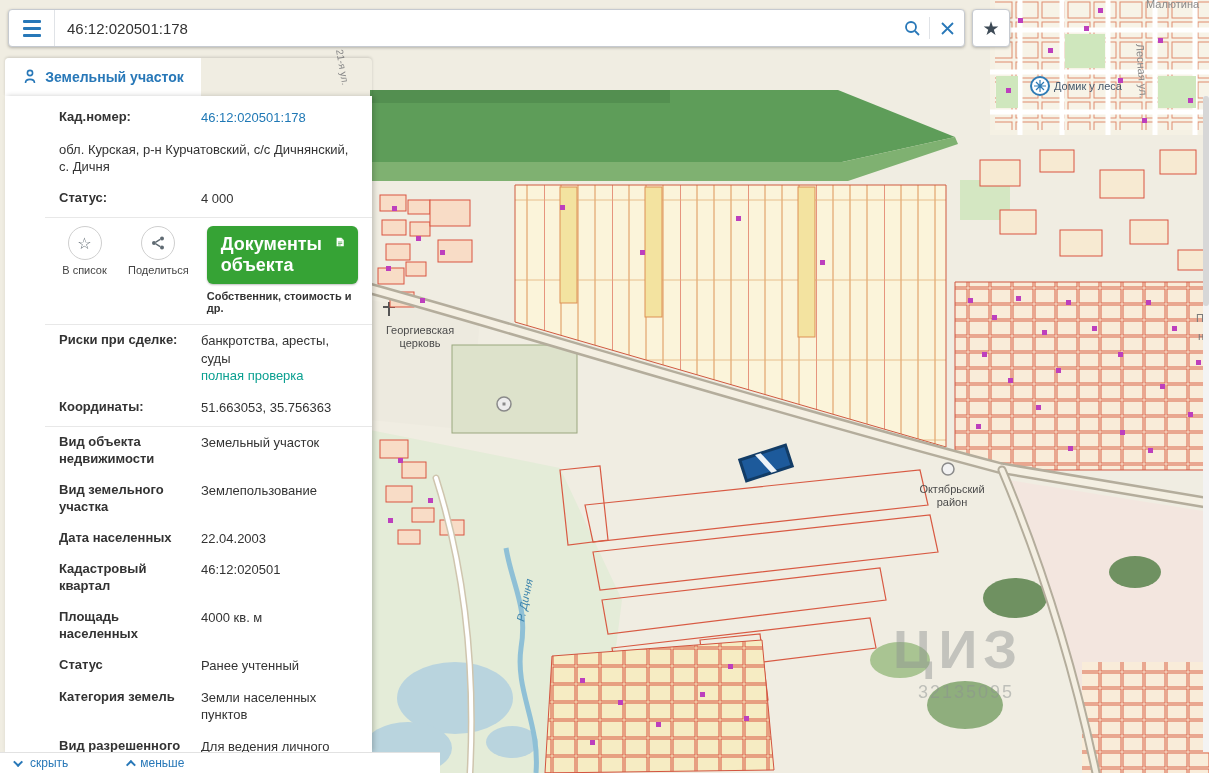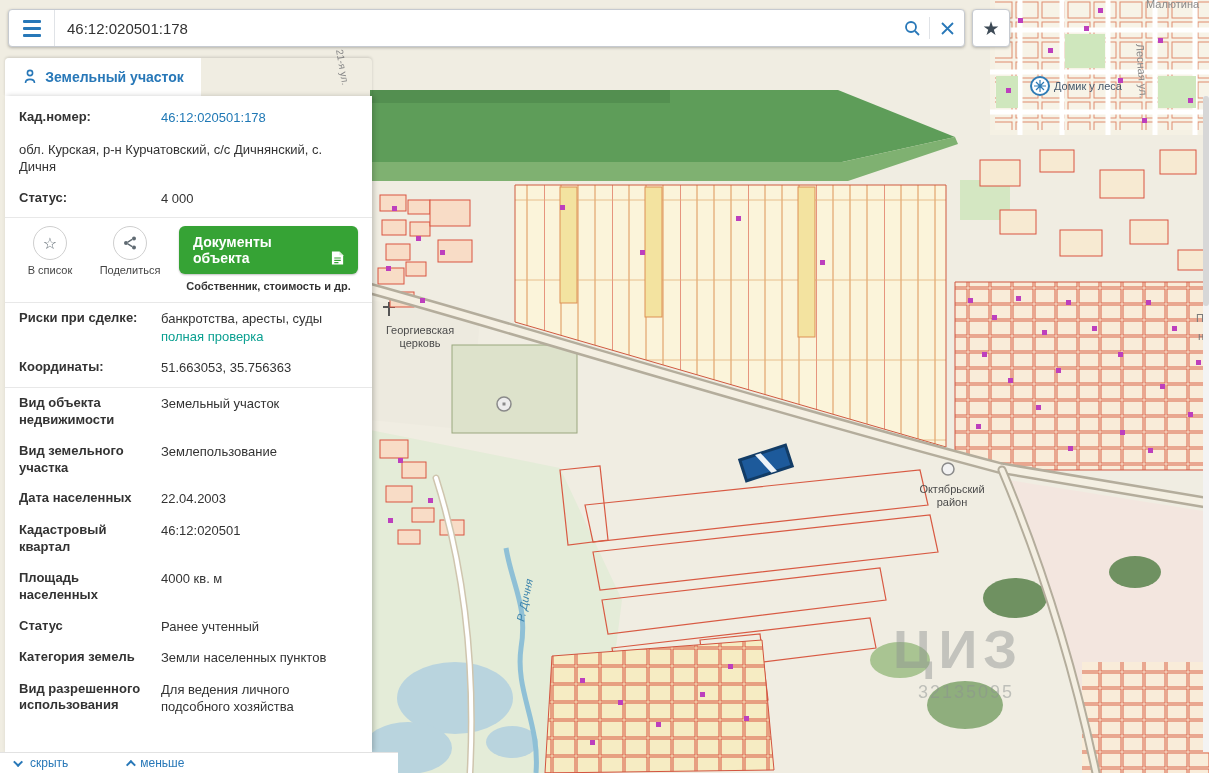--- a/index.html
+++ b/index.html
@@ -27,43 +27,43 @@
 
   
   .tabs { position:absolute; left:5px; top:58px; width:367px; height:38px; display:flex; z-index:25;
     border-radius:4px 4px 0 0; overflow:hidden; box-shadow:0 -1px 3px rgba(0,0,0,.15); }
   .tab { display:flex; align-items:center; justify-content:center; gap:7px; font-size:14px; cursor:pointer; }
   .tab.active { width:196px; background:#fff; color:#2878b8; font-weight:bold; }
   .tab.inactive { width:171px; background:#e3e4e3; color:#8f979d; border-bottom:1px solid #d5d6d5; }
 
   
   .panel { position:absolute; left:5px; top:96px; width:367px; height:656px; background:#fff;
-    z-index:25; box-shadow:2px 0 5px rgba(0,0,0,.2); overflow:hidden; padding-top:6px; }
+    z-index:25; box-shadow:2px 0 5px rgba(0,0,0,.2); overflow:hidden; padding-top:6px;padding-left:40px; }
   .prow { display:flex; padding:7px 14px; }
   .plabel { width:142px; flex-shrink:0; font-size:13px; font-weight:bold; color:#333; line-height:1.3; padding-right:8px; }
   .pvalue { flex:1; font-size:13px; color:#333; line-height:1.35; }
   .lnk-blue { color:#1f78b5; text-decoration:none; cursor:pointer; }
   .lnk-teal { color:#0ba091; text-decoration:none; cursor:pointer; display:inline-block; }
   .sep { border-bottom:1px solid #e8e8e8; }
 
   .actions { display:flex; align-items:flex-start; padding:8px 14px 10px 14px; gap:18px; }
   .action { display:flex; flex-direction:column; align-items:center; gap:4px; cursor:pointer; width:62px; }
   .circle-ico { width:34px; height:34px; border:1px solid #cfcfcf; border-radius:50%;
     display:flex; align-items:center; justify-content:center; font-size:16px; color:#5f6a72; background:#fff; }
   .action-lbl { font-size:11px; color:#444; }
   .docs { flex:1; display:flex; flex-direction:column; align-items:center; gap:6px; cursor:pointer; }
-  .docs-btn { background:#36a335; color:#fff; font-weight:bold; font-size:14px; border-radius:6px;
-    padding:8px 14px; display:flex; align-items:flex-end; gap:8px; box-shadow:0 1px 2px rgba(0,0,0,.25); }
+  .docs-btn { background:#36a335; color:#fff; font-weight:bold; font-size:18px; border-radius:6px;
+    padding:8px 14px; display:flex; align-items:flex-start; gap:8px; box-shadow:0 1px 2px rgba(0,0,0,.25); }
   .docs-sub { font-size:11px; font-weight:bold; color:#333; }
 
   .scrollbar { position:absolute; right:0; top:96px; width:6px; height:656px; background:#f3f3f3; z-index:26; }
   .scroll-thumb { position:absolute; top:0; left:0; width:6px; height:210px; background:#d7d7d7; border-radius:3px; }
 
   
-  .panel-footer { position:absolute; left:0; top:752px; width:398px; height:21px; background:#fff;
+  .panel-footer { position:absolute; left:0; top:752px; width:440px; height:21px; background:#fff;
     border-top:1px solid #e2e2e2; display:flex; align-items:center; gap:58px; padding-left:16px;
     z-index:27; font-size:12px; color:#2878b8; }
   .footer-link { display:flex; align-items:center; gap:7px; cursor:pointer; }
   .chev { width:7px; height:7px; border-left:2px solid #2878b8; border-bottom:2px solid #2878b8; display:inline-block; }
   .chev.down { transform:rotate(-45deg) translateY(-2px); }
   .chev.up   { transform:rotate(135deg) translateY(-2px); }
 </style>
 </head>
 <body>
 

